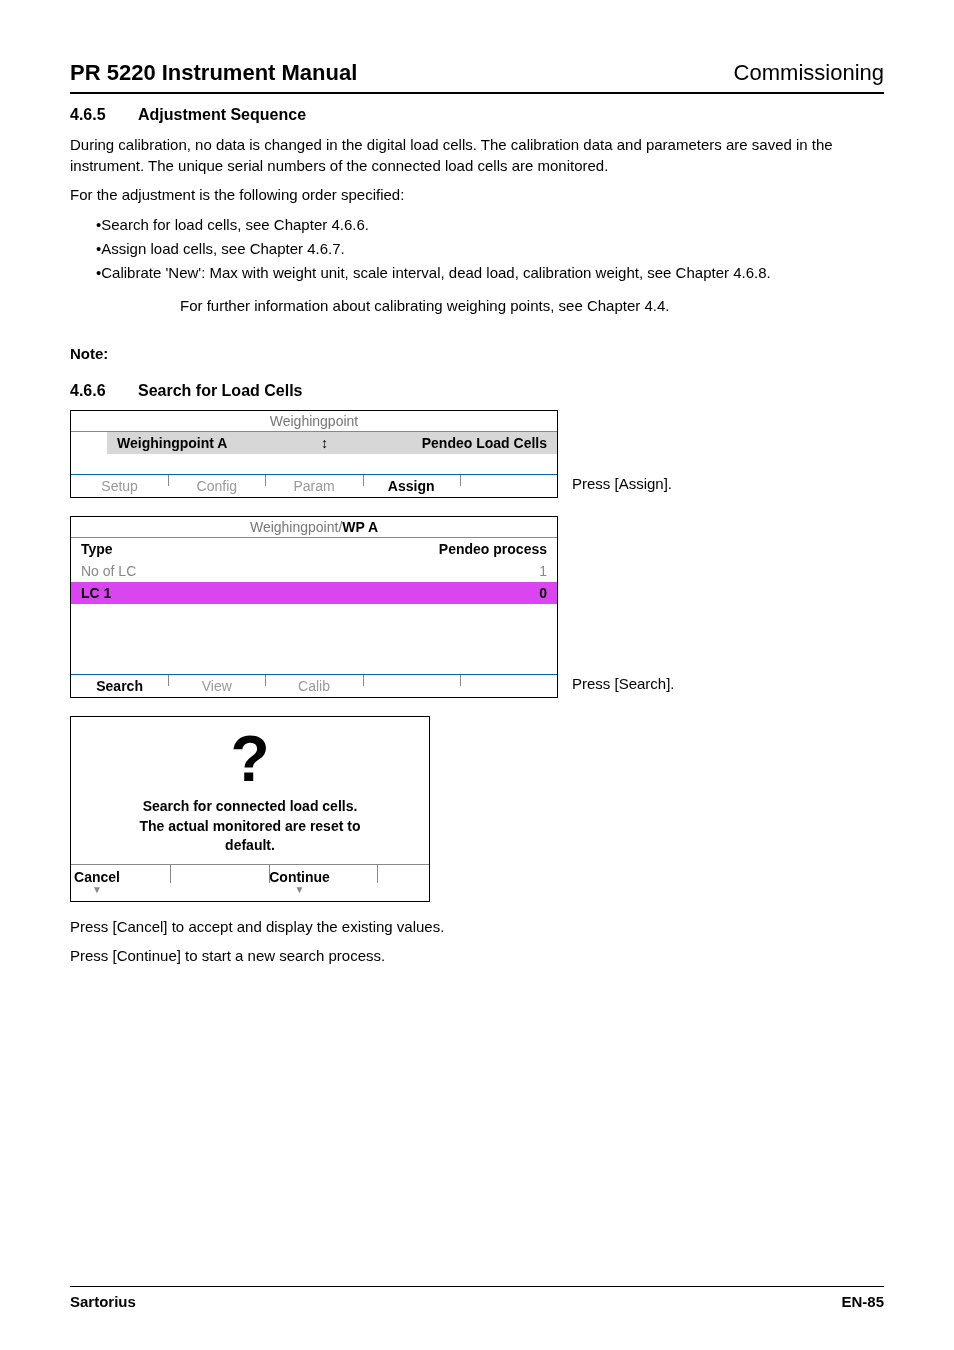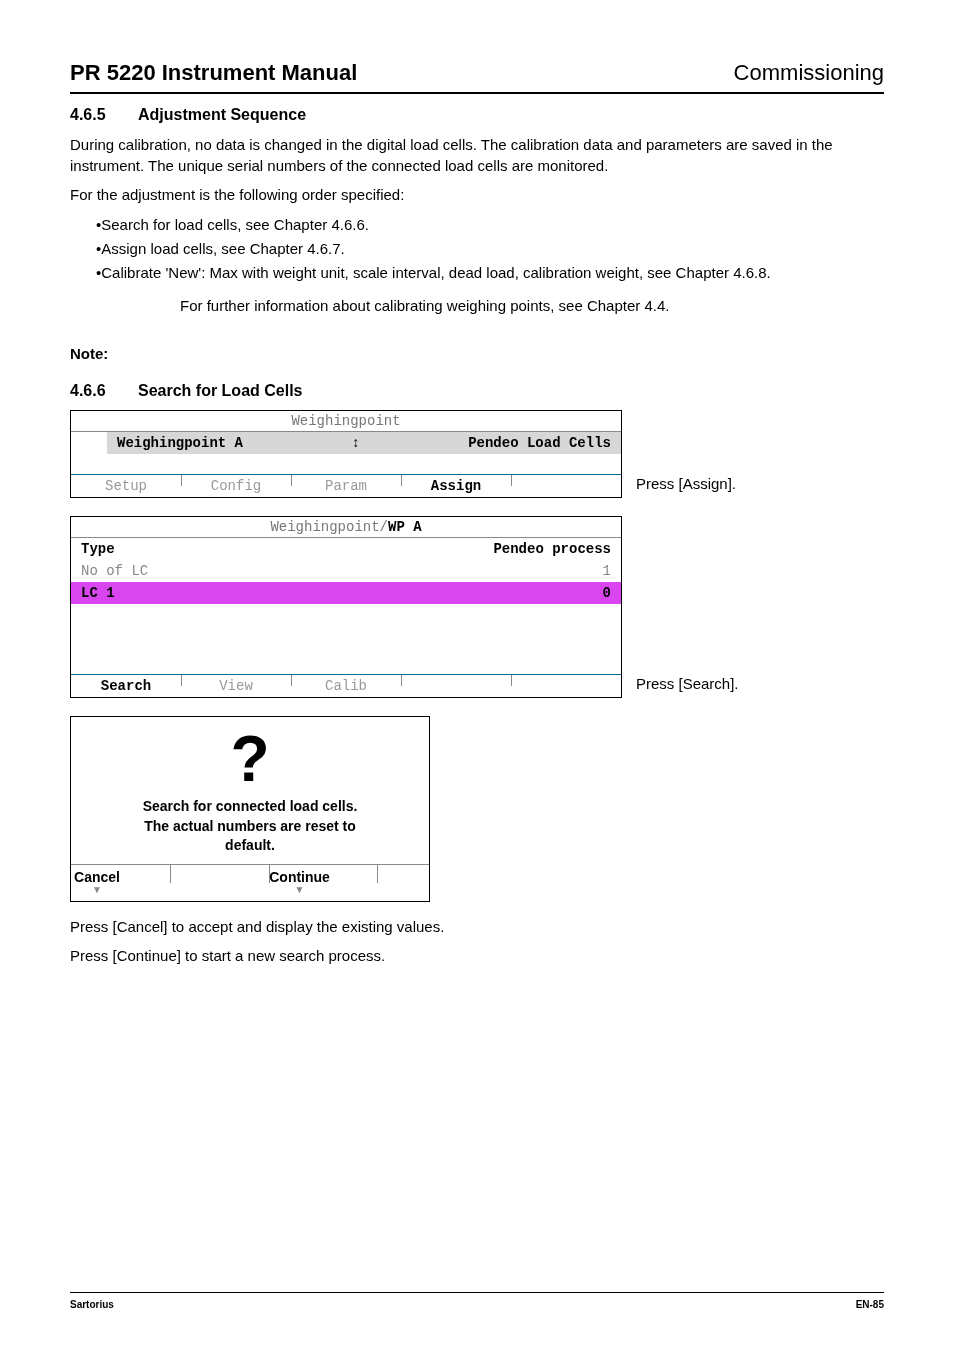--- a/index.html
+++ b/index.html
@@ -44,24 +44,23 @@
   ul.bullets li { font-size: 15px; line-height: 1.6; padding-left: 26px; position: relative; }
   ul.bullets li::before { content: "•"; position: absolute left: 6px; left:6px; top:0; font-size:15px; }
   .note-row { display: flex; gap: 50px; font-size: 15px; margin: 10px 0 20px 0; }
   .note-row .label { font-weight: 700; min-width: 60px; margin-top: 48px; }
 
   
   .screen-row { display: flex; align-items: flex-end; gap: 14px; margin-bottom: 18px; }
   .screen-caption { font-size: 15px; padding-bottom: 6px; }
 
   .device-screen {
-    width: 552px;
+    width: 488px;
     border: 1px solid #000;
     font-size: 14px;
-    font-family: Liberation Mono, monospace;
   }
   .device-screen .titlebar {
     text-align: center;
     padding: 2px 0;
     border-bottom: 1px solid #888;
     color: #777;
     font-weight: 400;
   }
   .device-screen .titlebar .strong { color:#000; font-weight:700; }
   .device-screen .row {
@@ -148,21 +147,21 @@
     font-size:10px;
     line-height:1;
     padding-bottom:4px;
   }
 
   .page-footer {
     border-top: 1px solid #000;
     display: flex;
     justify-content: space-between;
     padding-top: 6px;
-    font-size: 10px;
+    font-size: 15px;
     font-weight: 700;
   }
 </style>
 </head>
 <body>
 
 <div class="page-header">
   <span class="title-left">PR 5220 Instrument Manual</span>
   <span class="title-right">Commissioning</span>
 </div>
@@ -236,21 +235,21 @@
         <div class="btn"></div>
       </div>
     </div>
     <div class="screen-caption">Press [Search].</div>
   </div>
 
   <div class="dialog">
     <div class="qmark">?</div>
     <div class="msg">
       <div>Search for connected load cells.</div>
-      <div>The actual numbers are reset to</div>
+      <div>The actual monitored are reset to</div>
       <div>default.</div>
     </div>
     <div class="footer">
       <div class="dbtn">
         <span>Cancel</span>
         <span class="tri">▼</span>
       </div>
       <div class="dbtn"></div>
       <div class="dbtn">
         <span>Continue</span>

